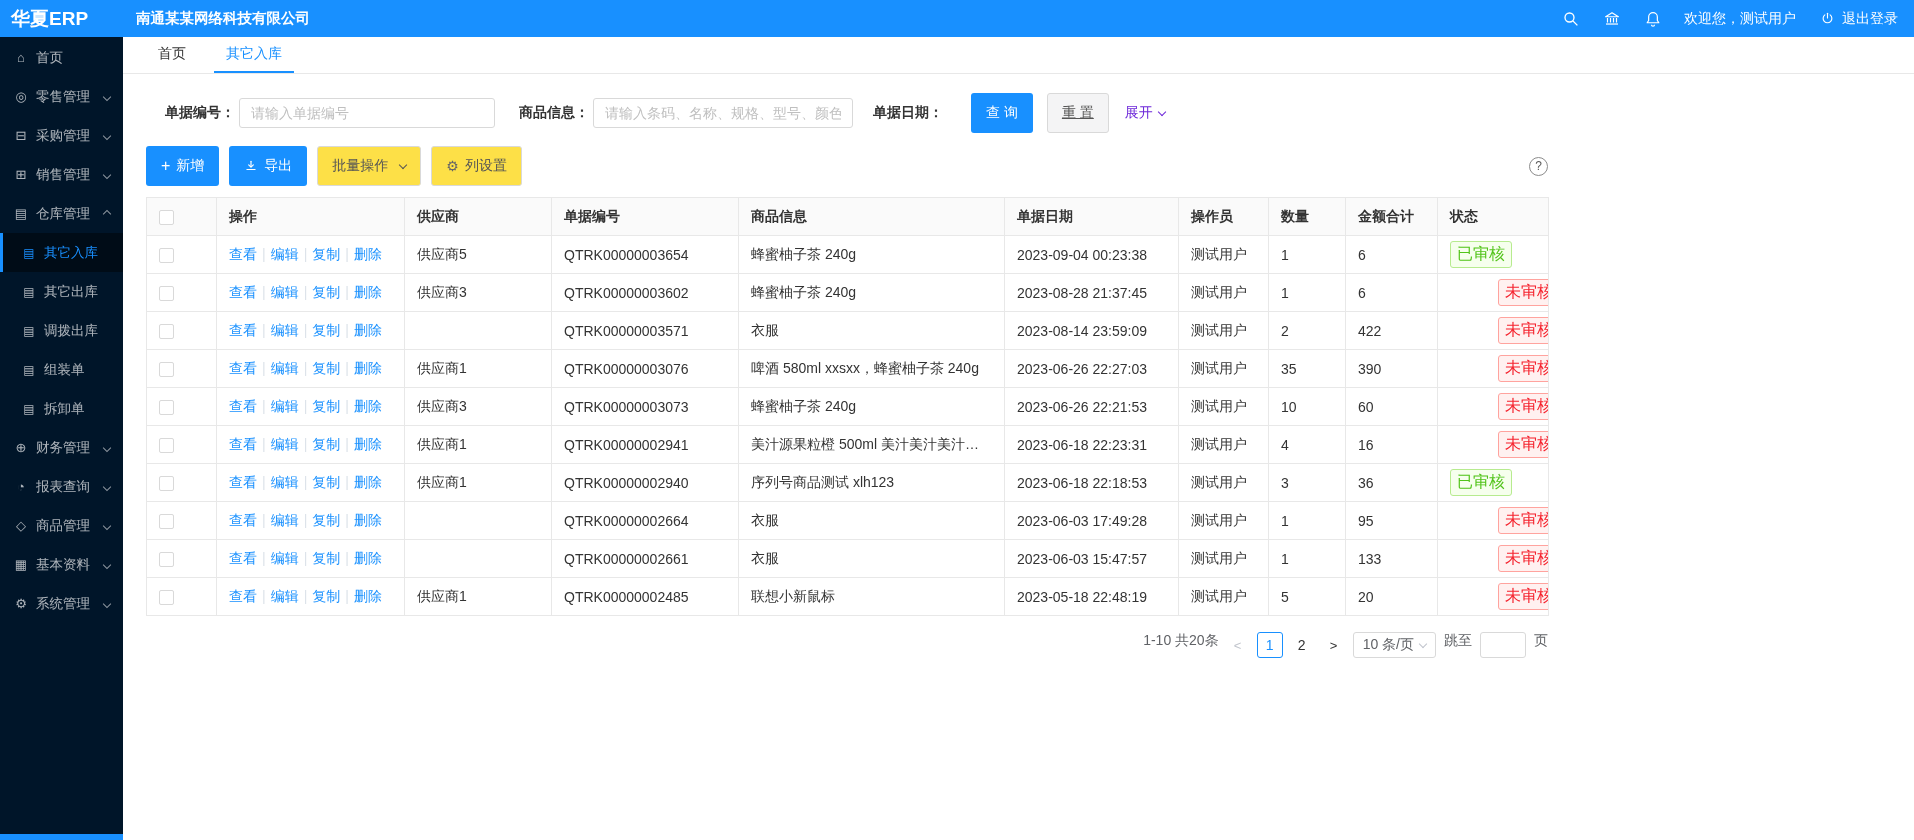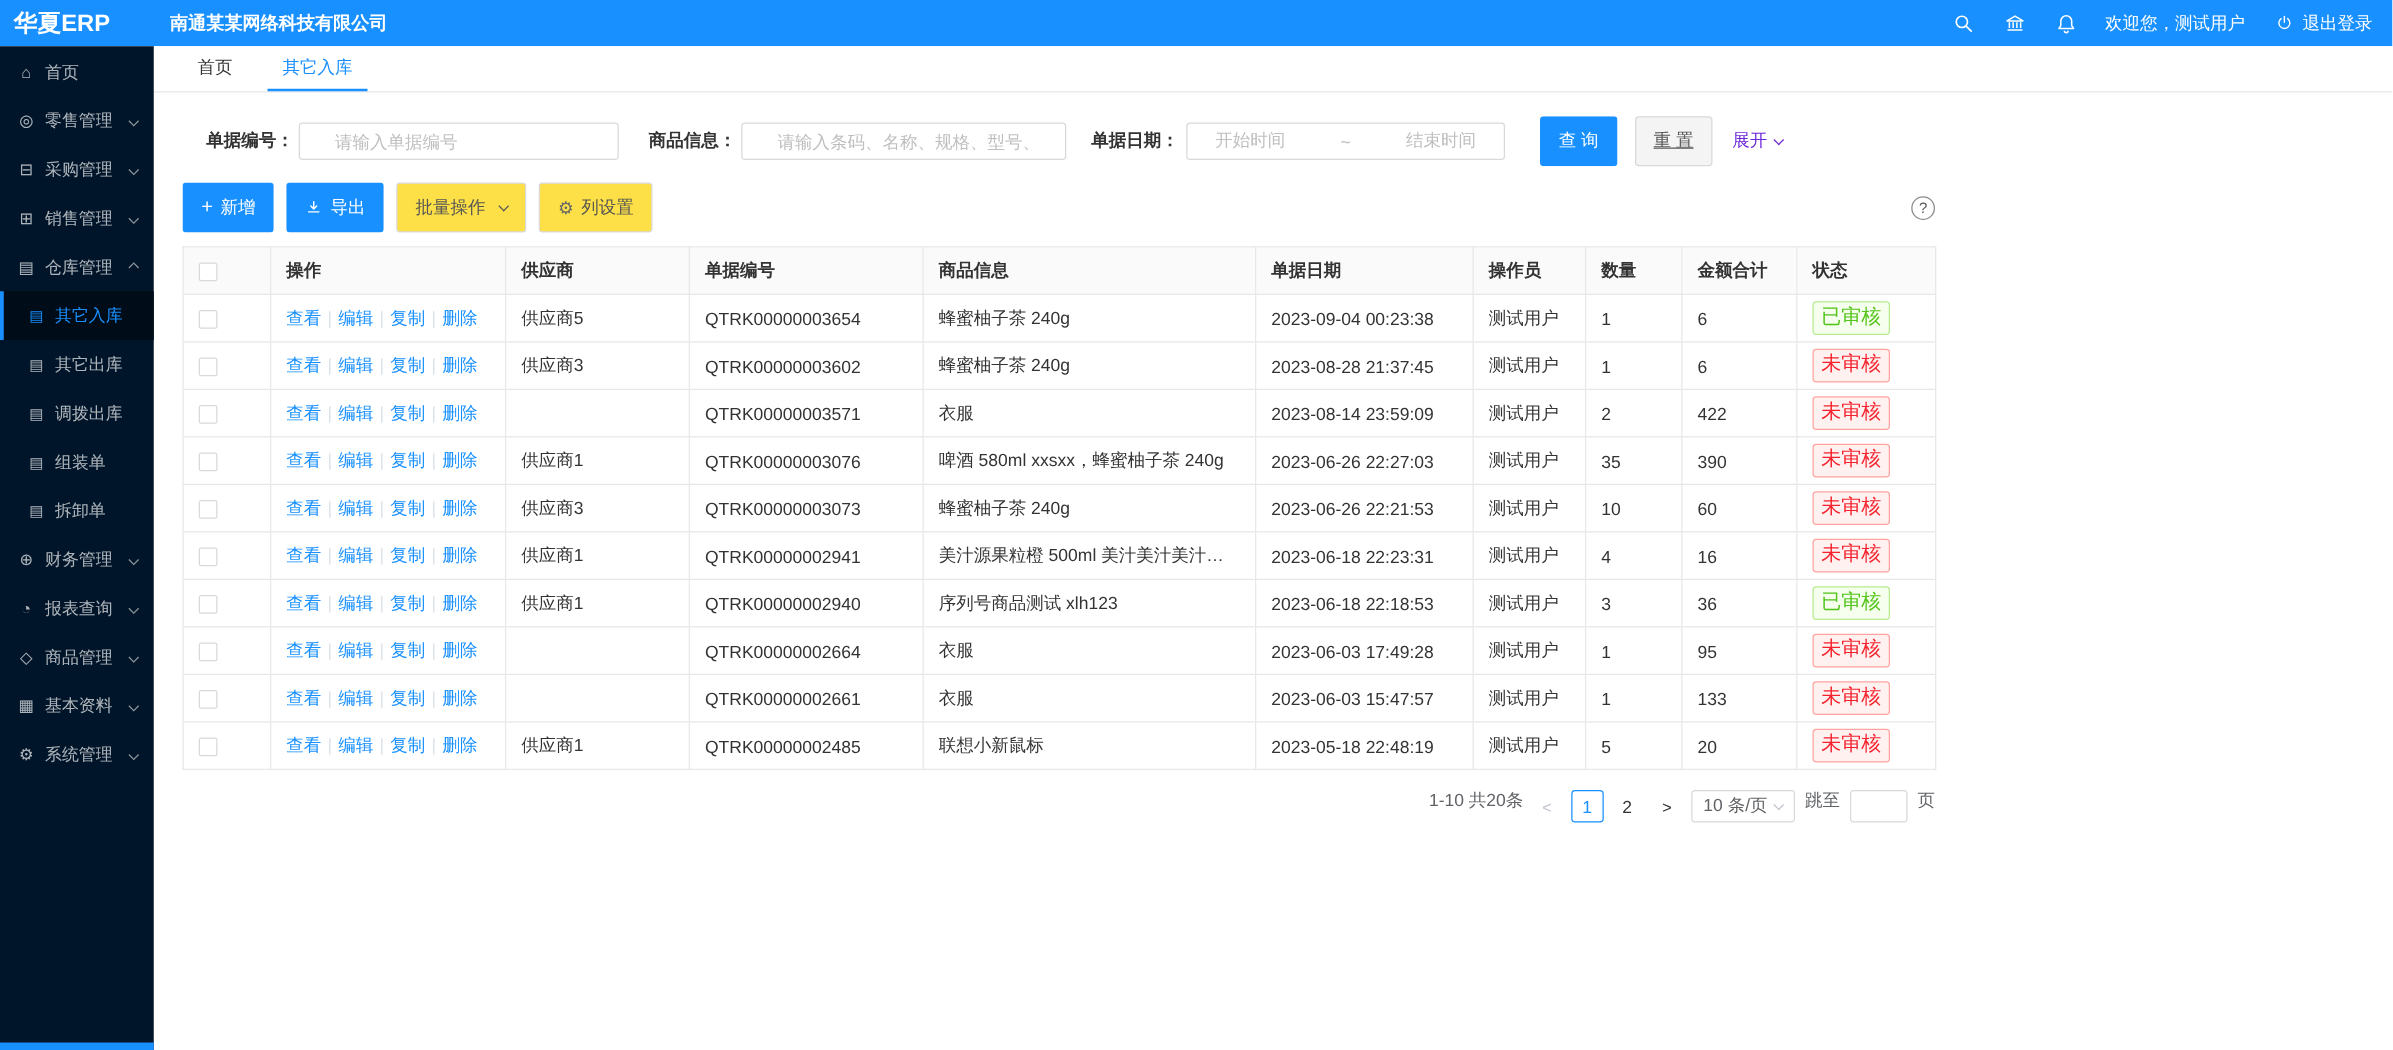--- a/index.html
+++ b/index.html
@@ -31,21 +31,21 @@
   .side-bottom { position: absolute; left: 0; bottom: 0; width: 100%; height: 6px; background: #1890ff; }
   
   .content { flex: 1; min-width: 0; background: #fff; }
   .tabbar { height: 37px; border-bottom: 1px solid #e8e8e8; display: flex; align-items: stretch; padding-left: 23px; }
   .tab { display: flex; align-items: center; padding: 0 12px; margin-right: 16px; color: #333; cursor: pointer; border-bottom: 2px solid transparent; }
   .tab.active { color: #1890ff; border-bottom-color: #1890ff; }
   .inner { padding-left: 23px; width: 1425px; }
   
   .filter-row { display: flex; align-items: center; margin-top: 19px; }
   .f-label { font-weight: 700; white-space: nowrap; margin-left: 19px; }
-  .f-input { height: 30px; border: 1px solid #d9d9d9; border-radius: 3px; padding: 0 28px; font-size: 14px;
+  .f-input { height: 30px; border: 1px solid #d9d9d9; border-radius: 3px; padding: 0 11px; font-size: 14px;
     color: #333; outline: none; margin-left: 4px; font-family: inherit; background: #fff; }
   .f-input::placeholder { color: #bfbfbf; }
   .w1 { width: 256px; } .w2 { width: 260px; }
   .ml24 { margin-left: 24px; } .ml20 { margin-left: 20px; text-align: center; } .ml28 { margin-left: 28px; } .ml14 { margin-left: 14px; }
   .date-range { height: 30px; border: 1px solid #d9d9d9; border-radius: 3px; width: 255px; margin-left: 6px;
     display: flex; align-items: center; justify-content: space-around; color: #bfbfbf; cursor: text; background: #fff; }
   .btn { height: 40px; border: 1px solid transparent; border-radius: 3px; padding: 0 14px; font-size: 14px;
     display: inline-flex; align-items: center; gap: 6px; cursor: pointer; font-family: inherit; background: #fff; white-space: nowrap; }
   .btn-primary { background: #1890ff; color: #fff; }
   .btn-plain { background: #f4f4f5; border-color: #d9d9d9; color: #555; text-decoration: underline; }
@@ -65,21 +65,21 @@
   .grid th, .grid td { border: 1px solid #e8e8e8; padding: 0 12px; height: 38px; text-align: left;
     overflow: hidden; white-space: nowrap; text-overflow: ellipsis; }
   .grid th { background: #fafafa; font-weight: 700; color: #333; }
   .center { text-align: center; }
   .checkbox { display: inline-block; width: 15px; height: 15px; border: 1px solid #d9d9d9; border-radius: 2px;
     background: #fff; vertical-align: middle; cursor: pointer; }
   .act-link { color: #1890ff; cursor: pointer; text-decoration: none; }
   .act-sep { color: #dde3ea; margin: 0 5px; }
   .badge { display: inline-block; padding: 2px 6px; font-size: 16px; border-radius: 3px; line-height: 1.3; }
   .badge-green { color: #52c41a; border: 1px solid #b7eb8f; background: #f6ffed; }
-  .badge-red { color: #f5222d; border: 1px solid #ffa39e; background: #fff1f0; }
+  .badge-red { color: #f5222d; border: 1px solid #ffa39e; background: #fff1f0; margin-left: 48px; }
   
   .pagination { display: flex; align-items: flex-start; justify-content: flex-end; margin-top: 16px;
     width: 1402px; gap: 8px; color: #606266; }
   .pg-arrow { width: 22px; height: 26px; display: flex; align-items: center; justify-content: center;
     cursor: pointer; color: #333; font-size: 13px; }
   .pg-arrow.disabled { color: #c0c4cc; cursor: default; }
   .pg-pages { display: flex; gap: 6px; }
   .pg-page { min-width: 26px; height: 26px; display: flex; align-items: center; justify-content: center;
     border-radius: 3px; cursor: pointer; color: #333; border: 1px solid transparent; }
   .pg-page.current { border-color: #1890ff; color: #1890ff; }
@@ -215,25 +215,20 @@
       </div>
 
     <div class="inner">
 
       <div class="filter-row">
         <span class="f-label">单据编号：</span>
         <input class="f-input w1" placeholder="请输入单据编号" style="">
         <span class="f-label ml24">商品信息：</span>
         <input class="f-input w2" placeholder="请输入条码、名称、规格、型号、颜色、扩展..." style="">
         <span class="f-label ml20">单据日期：</span>
-        <div class="date-range">
-          <span>开始时间</span>
-          <span>~</span>
-          <span>结束时间</span>
-        </div>
         <button class="btn btn-primary ml28">查 询</button>
         <button class="btn btn-plain ml14">重 置</button>
         <a class="expand-link">
           <span>展开</span>
           <span class="chev down"></span>
         </a>
       </div>
 
       <div class="toolbar">
         <button class="btn btn-primary">

